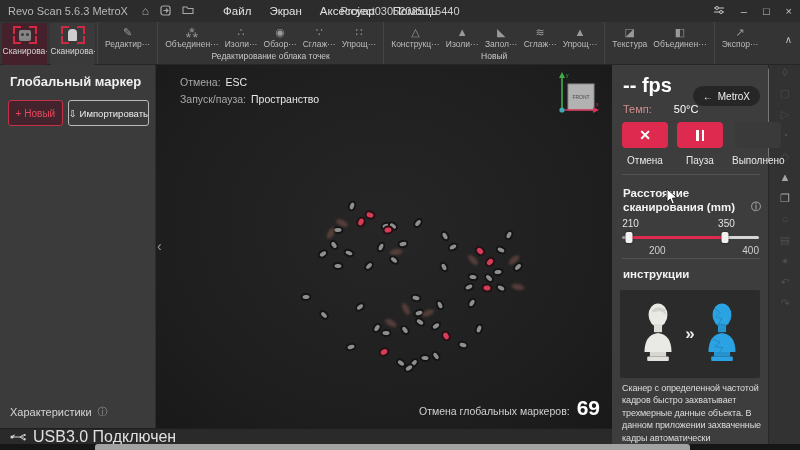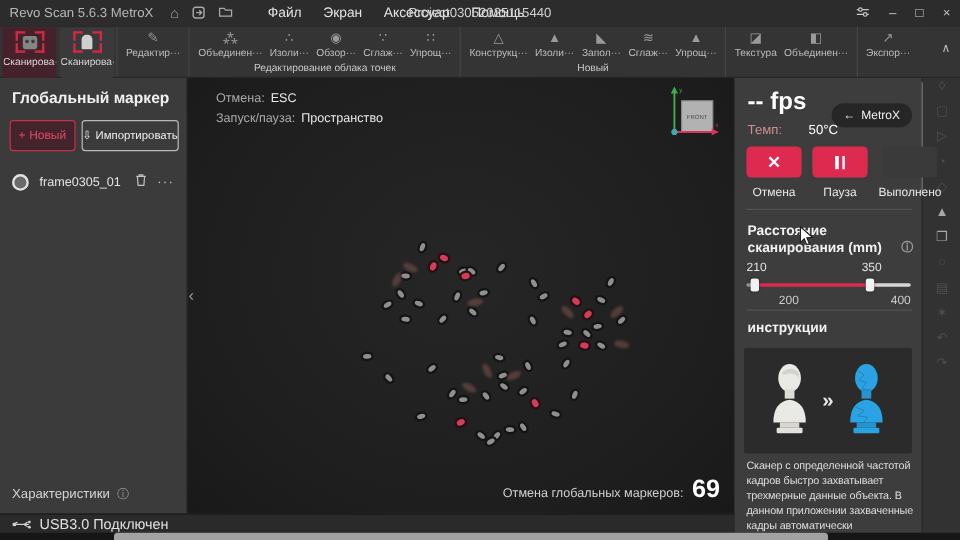--- a/index.html
+++ b/index.html
@@ -118,21 +118,21 @@
   .rs-thumb{position:absolute;left:-3px;top:46px;width:3px;height:94px;background:#757575;border-radius:2px;}
   .rsic{position:absolute;left:0;top:44px;width:100%;display:flex;flex-direction:column;
         align-items:center;gap:8px;}
   .rsic span{font-size:11px;line-height:13px;color:#4e4e4e;}
   .rsic span.bright{color:#a8a8a8;}
 
   
   .sb{position:absolute;left:0;top:428px;width:612px;height:16px;background:#2a2a2a;
       border-top:1px solid #1d1d1d;display:flex;align-items:center;z-index:12;}
   .sb svg{margin-left:10px;}
-  .sbtxt{font-size:12px;color:#e0e0e0;margin-left:7px;}
+  .sbtxt{font-size:16px;color:#e0e0e0;margin-left:7px;}
   .br{position:absolute;left:0;top:444px;width:800px;height:6px;background:#161616;z-index:40;}
   .task{position:absolute;left:95px;top:0;width:595px;height:6px;background:#a2a2a2;
         border-radius:3px 3px 0 0;}
   .cursor{position:absolute;left:666px;top:188px;z-index:50;}
 </style>
 </head>
 <body>
 
 <div class="app">
 
@@ -286,30 +286,20 @@
     <div class="lp-title">Глобальный маркер</div>
     <div class="btnrow">
       <div class="btn-new">
         <span>+</span>
         <span>Новый</span>
       </div>
       <div class="btn-import">
         <span>⇩</span>
         <span>Импортировать</span>
       </div>
-    </div>
-    <div class="frame-item">
-      <span class="radio"></span>
-      <span class="iname">frame0305_01</span>
-      <span>
-        <svg width="11" height="12" viewBox="0 0 11 12">
-            <path d="M1.5 3h8M4 3V1.8h3V3M2.5 3l.6 7.5h4.8L8.5 3" fill="none" stroke="#c2c2c2" stroke-width="1"></path>
-          </svg>
-      </span>
-      <span class="lp-more">···</span>
     </div>
     <div class="lfooter">
       <span>Характеристики</span>
       <span class="info-ic">ⓘ</span>
     </div>
   </aside>
 
   <div class="vp">
     <div class="hints">
       <div class="hintrow"><span class="hk">Отмена:</span><span class="hv">ESC</span></div>

